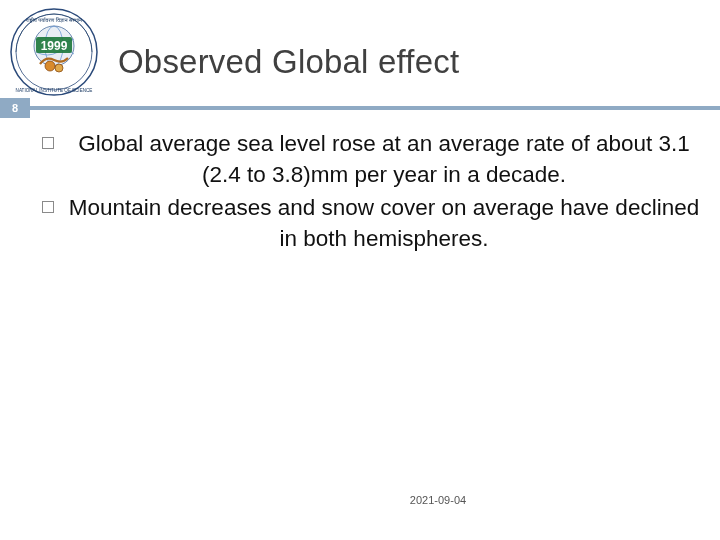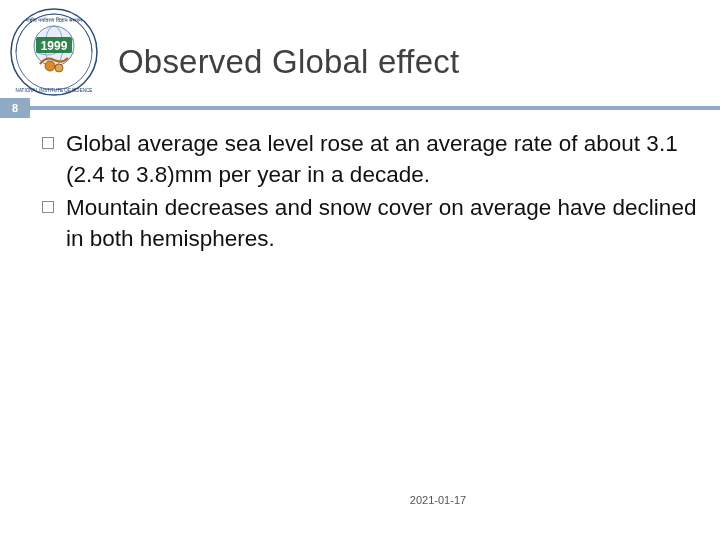--- a/index.html
+++ b/index.html
@@ -81,20 +81,21 @@
   .body {
     position: absolute;
     left: 42px;
     top: 128px;
     width: 660px;
   }
   .bullet {
     display: flex;
     align-items: flex-start;
     margin-bottom: 2px;
+    text-align: center;
   }
   .marker {
     flex: 0 0 auto;
     width: 12px;
     height: 12px;
     border: 1px solid #8a8a8a;
     margin-top: 9px;
     margin-right: 12px;
     box-sizing: border-box;
     background: transparent;
@@ -163,16 +164,16 @@
 
 
     <div class="bullet">
       <span class="marker"></span>
       <span class="btext">Mountain decreases and snow cover on average have declined in both hemispheres.</span>
     </div>
 
   </div>
 
   <div class="date">
-    <span>2021-01-17</span>
+    <span>2021-09-04</span>
   </div>
 
 </div>
 
 </body></html>

